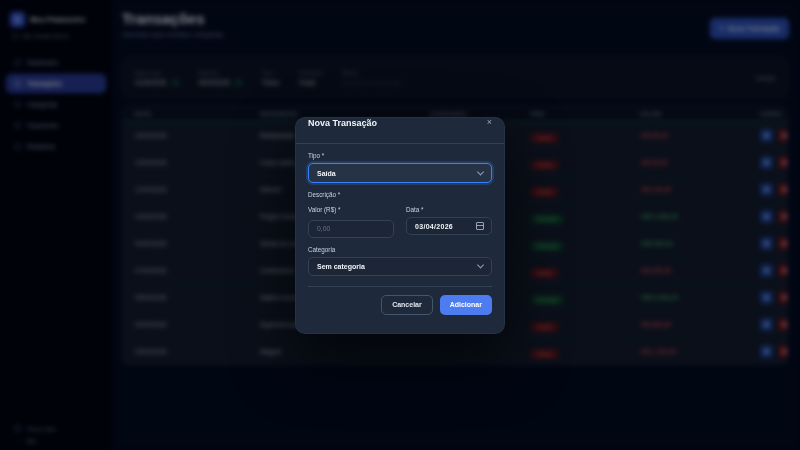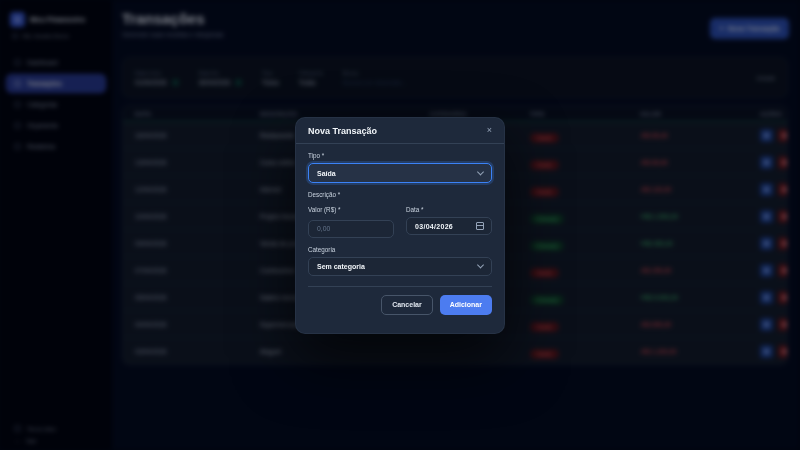--- a/index.html
+++ b/index.html
@@ -68,21 +68,21 @@
   .act-glyph { width:5px; height:5px; border-radius:1px; }
   .edit .act-glyph { background:#7fa3ef; }
   .del .act-glyph { background:#d96a6a; }
 
   
   .overlay { position:absolute; inset:0; background:rgba(1,4,14,0.48); }
 
   
   .modal { position:absolute; left:295px; top:117px; width:210px; height:217px; background:#1e293b;
     border:1px solid #33415566; border-radius:10px; box-shadow:0 25px 60px rgba(0,0,0,.7); z-index:10; }
-  .modal-head { height:26px; display:flex; align-items:center; justify-content:space-between;
+  .modal-head { height:26px; display:flex; align-items:flex-start; justify-content:space-between;
     padding:0 12px; border-bottom:1px solid #334155; }
   .modal-title { color:#f1f5f9; font-size:9px; font-weight:bold; }
   .modal-close { background:none; border:none; color:#94a3b8; font-size:9px; line-height:1; }
   .modal-body { padding:8px 12px 10px 12px; }
   .mlabel { color:#cbd5e1; font-size:6.3px; margin-bottom:4px; }
   .mt8 { margin-top:8px; }
   .mselect { position:relative; height:20px; border-radius:5px; background:#263246;
     display:flex; align-items:center; padding:0 8px; }
   .mselect.focused { border:1.5px solid #3b82f6; box-shadow:0 0 0 2px rgba(59,130,246,.22); }
   .mselect.plain { border:1px solid #334155; background:#1c2636; height:19px; }

